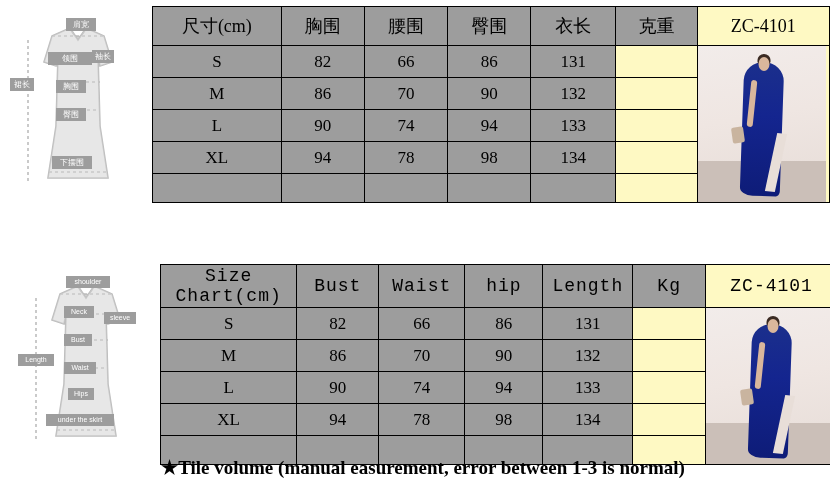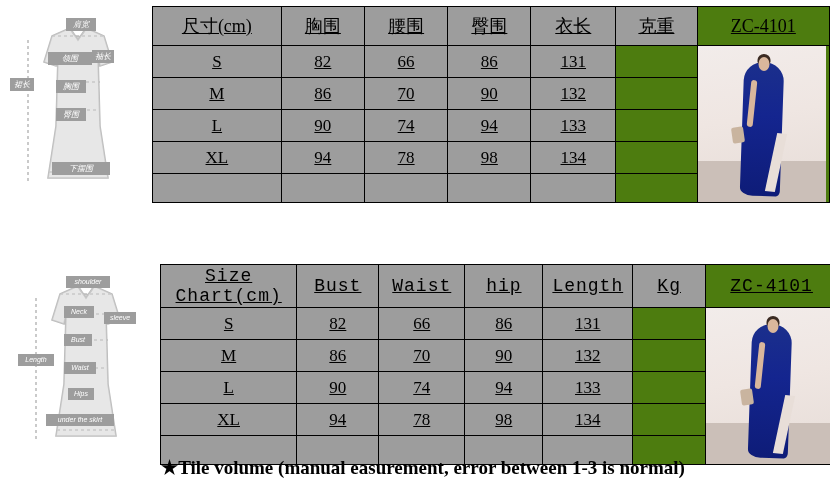--- a/index.html
+++ b/index.html
@@ -37,49 +37,47 @@
     position: absolute;
     background: #9d9d9d;
     color: #ffffff;
     font-family: "Liberation Sans", sans-serif;
     text-align: center;
     line-height: 11px;
     font-size: 8px;
     padding: 1px 2px;
     white-space: nowrap;
     box-sizing: border-box;
-    font-style: italic;
   }
   .tagbox.en {
     font-size: 7px;
     line-height: 10px;
   }
 
   
   .table-wrap {
     position: absolute;
     left: 152px;
     top: 6px;
   }
   table.size {
     border-collapse: collapse;
     table-layout: fixed;
-    text-decoration: underline;
   }
   table.size td {
     border: 1px solid #000000;
     text-align: center;
     vertical-align: middle;
     background: #9d9d9d;
     color: #000000;
     font-size: 17px;
     font-family: "Liberation Serif", serif;
   }
   table.size td.white {
-    background: #4d7c0f;
+    background: #fef9c3;
   }
   table.size tr.head td {
     font-size: 18px;
     height: 36px;
   }
   table.size tr.data td {
     height: 29px;
   }
   table.size tr.last td {
     height: 26px;
@@ -217,21 +215,21 @@
         <path d="M44 30 L62 22 L70 34 L78 22 L96 30 L104 56 L92 60 L90 50
                  L92 120 L100 172 L40 172 L48 120 L50 50 L48 60 L36 56 Z"></path>
       </g>
     </svg>
     <div class="tagbox" style="left:58px;top:12px;width:30px;">肩宽</div>
     <div class="tagbox" style="left:40px;top:46px;width:44px;">领围</div>
     <div class="tagbox" style="left:84px;top:44px;width:22px;">袖长</div>
     <div class="tagbox" style="left:48px;top:74px;width:30px;">胸围</div>
     <div class="tagbox" style="left:2px;top:72px;width:24px;">裙长</div>
     <div class="tagbox" style="left:48px;top:102px;width:30px;">臀围</div>
-    <div class="tagbox" style="left:44px;top:156px;width:58px;">下摆围</div>
+    <div class="tagbox" style="left:44px;top:150px;width:40px;">下摆围</div>
   </div>
 
   <div class="table-wrap">
     <table class="size">
       <tbody>
           <tr class="head">
         <td class="col-label">尺寸(cm)</td>
         <td class="col-v">胸围</td>
         <td class="col-v">腰围</td>
         <td class="col-v">臀围</td>

